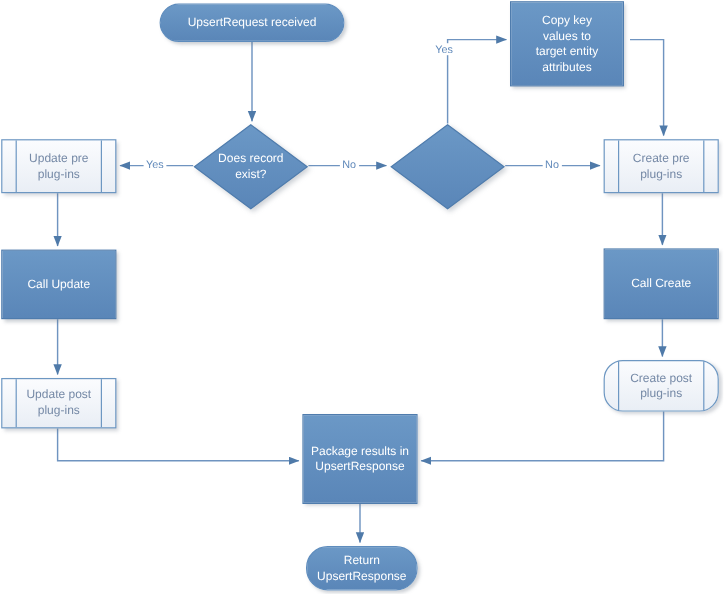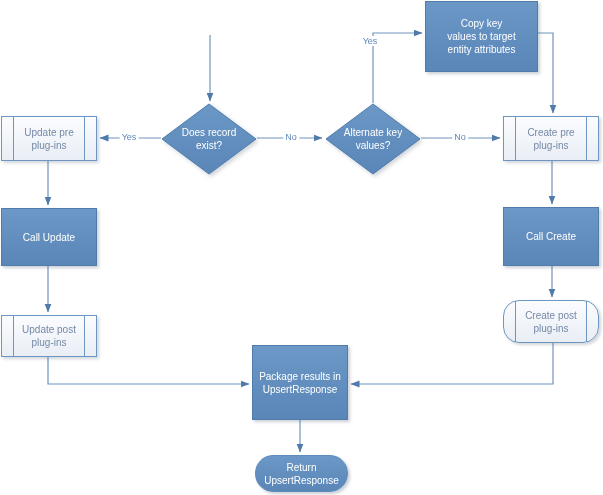--- a/index.html
+++ b/index.html
@@ -71,37 +71,39 @@
       <path d="M48,161 L48,205" marker-end="url(#arrow)"></path>
       <path d="M48,266 L48,312" marker-end="url(#arrow)"></path>
       <path d="M552,161 L552,204" marker-end="url(#arrow)"></path>
       <path d="M552,266 L552,297" marker-end="url(#arrow)"></path>
       <path d="M48,357 L48,384 L249,384" marker-end="url(#arrow)"></path>
       <path d="M553,343 L553,384 L351,384" marker-end="url(#arrow)"></path>
       <path d="M300,420 L300,452" marker-end="url(#arrow)"></path>
     </g>
   </svg>
 
+  <div class="node pill" style="left:133px;top:3px;width:154px;height:32px;">
+    <span>UpsertRequest received</span>
+  </div>
 
-  <div class="node solid" style="left:425px;top:1px;width:113px;height:71px;padding:20px;">
+  <div class="node solid" style="left:425px;top:1px;width:95px;height:71px;padding:20px;">
     <span>Copy key values to target entity attributes</span>
   </div>
 
   <div class="diamond" style="left:161px;top:103px;width:96px;height:72px;">
     <svg width="96" height="72">
       <polygon points="48,1 95,36 48,71 1,36" fill="url(#nodeGrad)" stroke="#4f7cad" stroke-width="1"></polygon>
     </svg>
     <span class="dlabel">Does record exist?</span>
   </div>
 
   <div class="diamond" style="left:325px;top:103px;width:96px;height:72px;">
     <svg width="96" height="72">
       <polygon points="48,1 95,36 48,71 1,36" fill="url(#nodeGrad)" stroke="#4f7cad" stroke-width="1"></polygon>
     </svg>
-    <span class="dlabel">Alternate key values?</span>
   </div>
 
   <div class="node predef" style="left:1px;top:116px;width:96px;height:45px;padding:0 13px;justify-content:center;">
     <span>Update pre plug-ins</span>
   </div>
 
   <div class="node predef" style="left:1px;top:315px;width:96px;height:42px;padding:0 13px;">
     <span>Update post plug-ins</span>
   </div>
 

